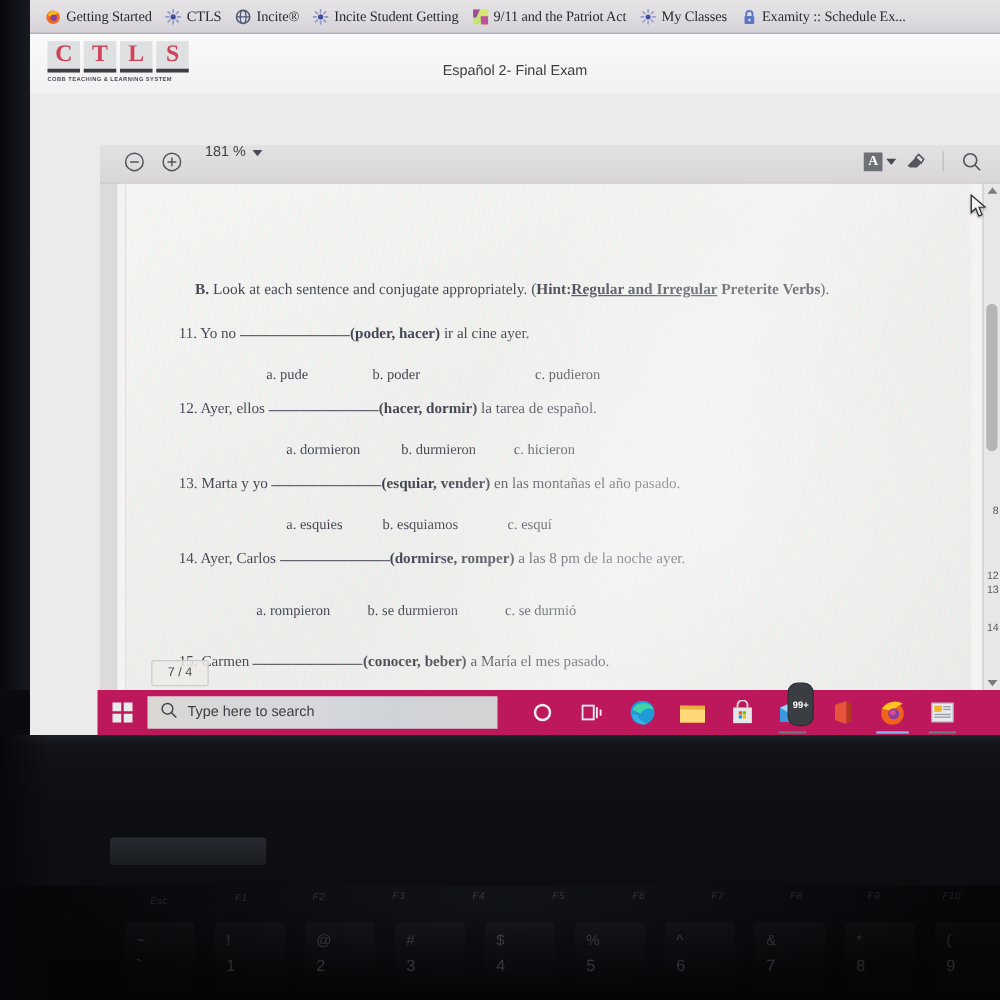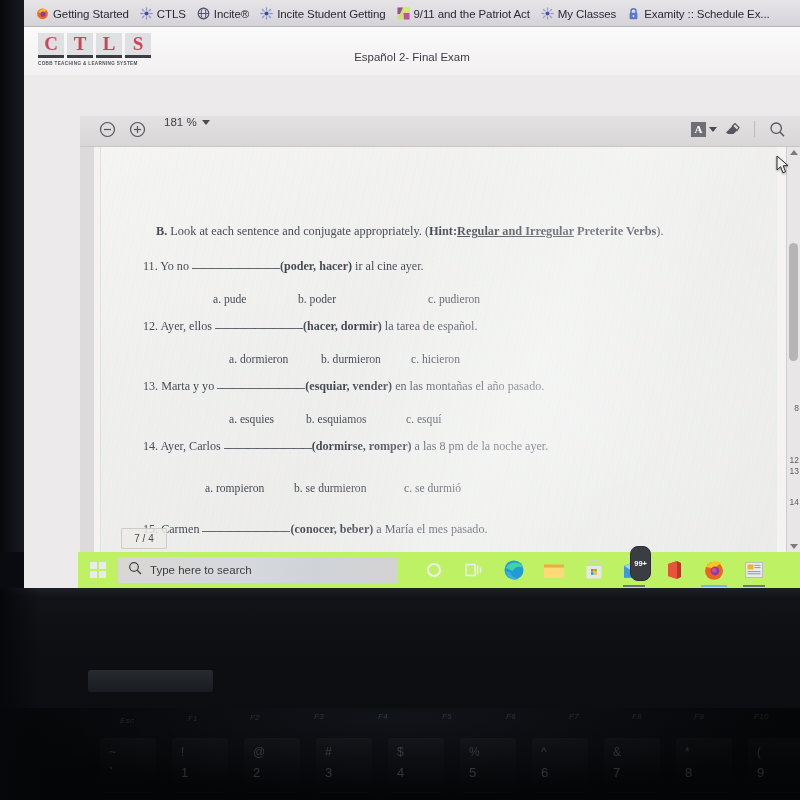--- a/index.html
+++ b/index.html
@@ -36,20 +36,21 @@
     box-sizing: border-box;
     box-shadow: inset 0 -1px 0 rgba(120,120,130,0.35);
   }
   .bm {
     display: flex; align-items: center;
     margin-right: 11px;
     font-size: 11.5px;
     color: #2a2a33;
     white-space: nowrap;
     letter-spacing: -0.1px;
+    font-family: Liberation Serif, serif;
   }
   .bm .bm-label { margin-left: 4px; }
   .bm-ico {
     width: 13px; height: 13px;
     display: inline-flex; align-items: center; justify-content: center;
     flex: 0 0 13px;
   }
   .bm-ico svg { display: block; }
 
   
@@ -251,21 +252,21 @@
   
   .cursor {
     position: absolute; left: 782px; top: 155px;
     width: 14px; height: 20px;
     filter: drop-shadow(0 1px 1px rgba(0,0,0,0.35));
   }
 
   
   .taskbar {
     position: absolute; left: 78px; top: 552px; width: 722px; height: 36px;
-    background: #bef264;
+    background: #be185d;
     display: flex; align-items: center;
   }
   .start-btn {
     width: 40px; height: 36px;
     display: flex; align-items: center; justify-content: center;
   }
   .win-logo { display: grid; grid-template-columns: 7px 7px; grid-template-rows: 7px 7px; gap: 1.6px; }
   .win-logo i { background: #e9eaec; display: block; }
   .search-box {
     width: 280px; height: 26px;

